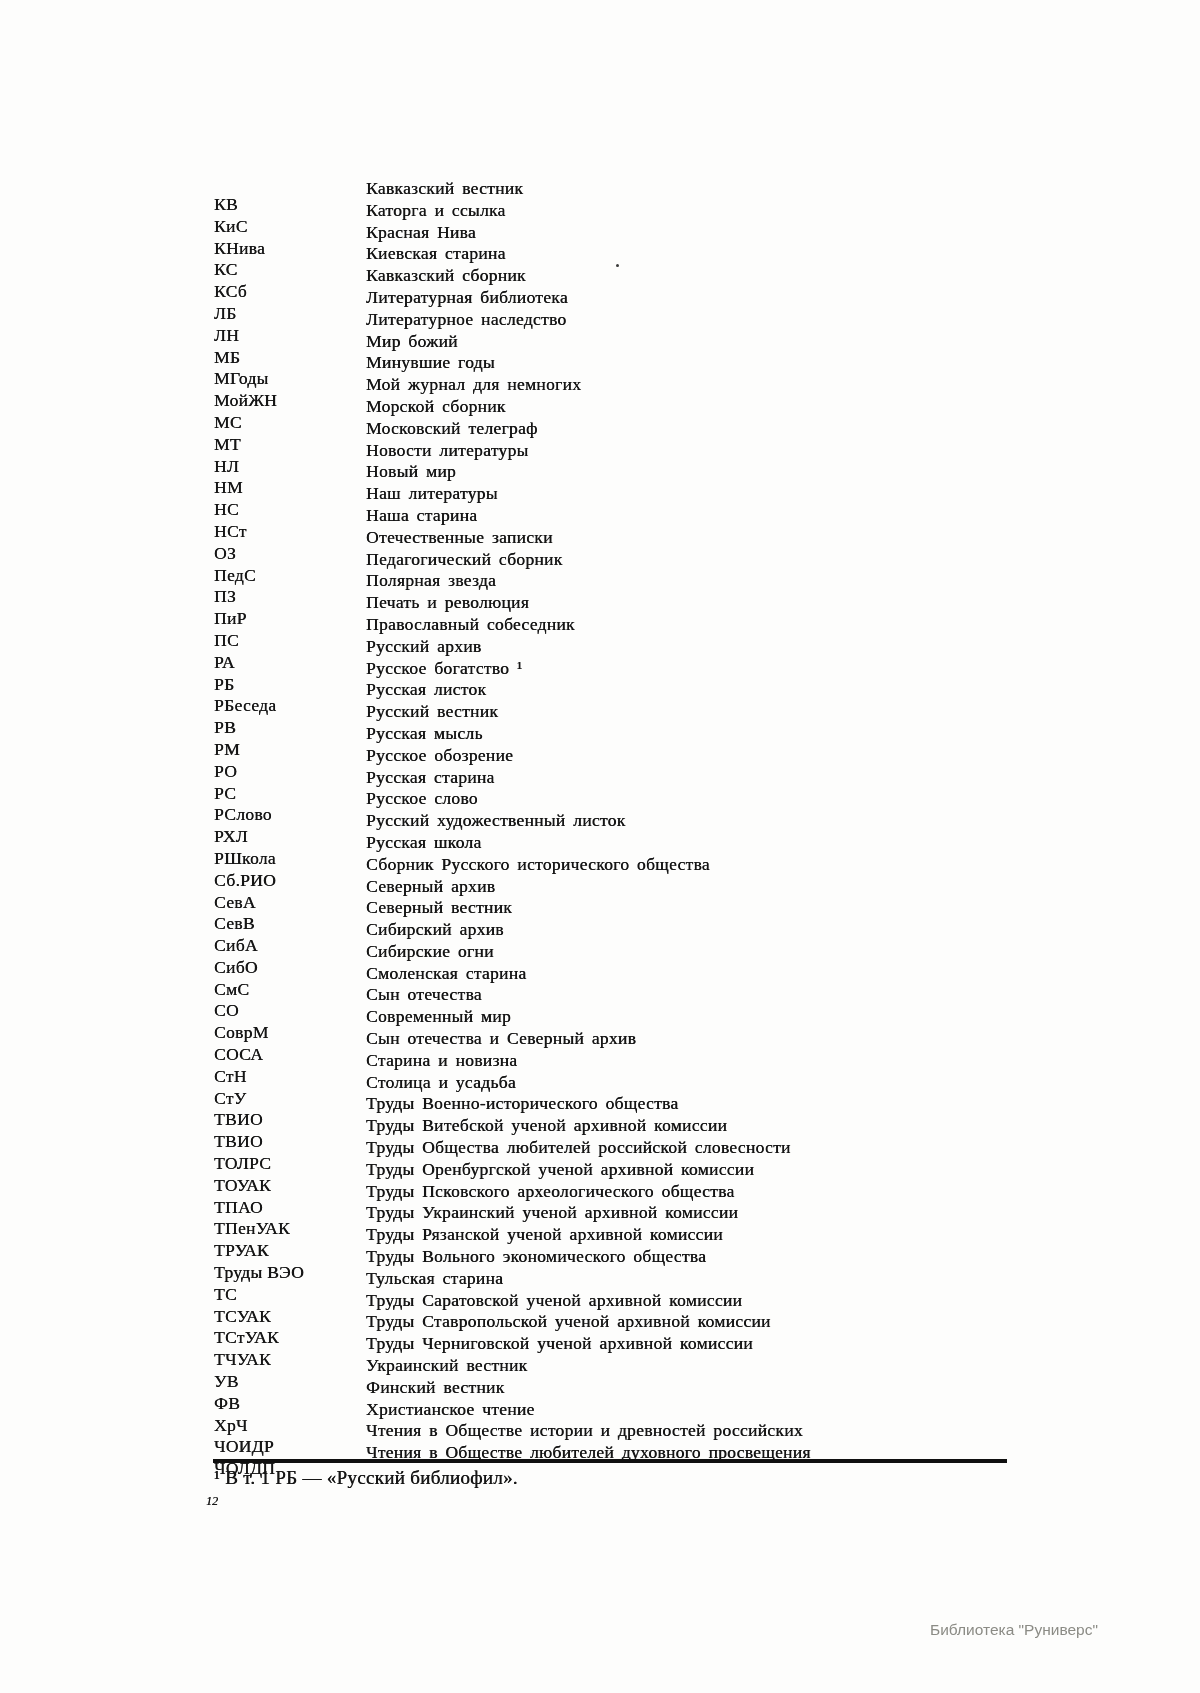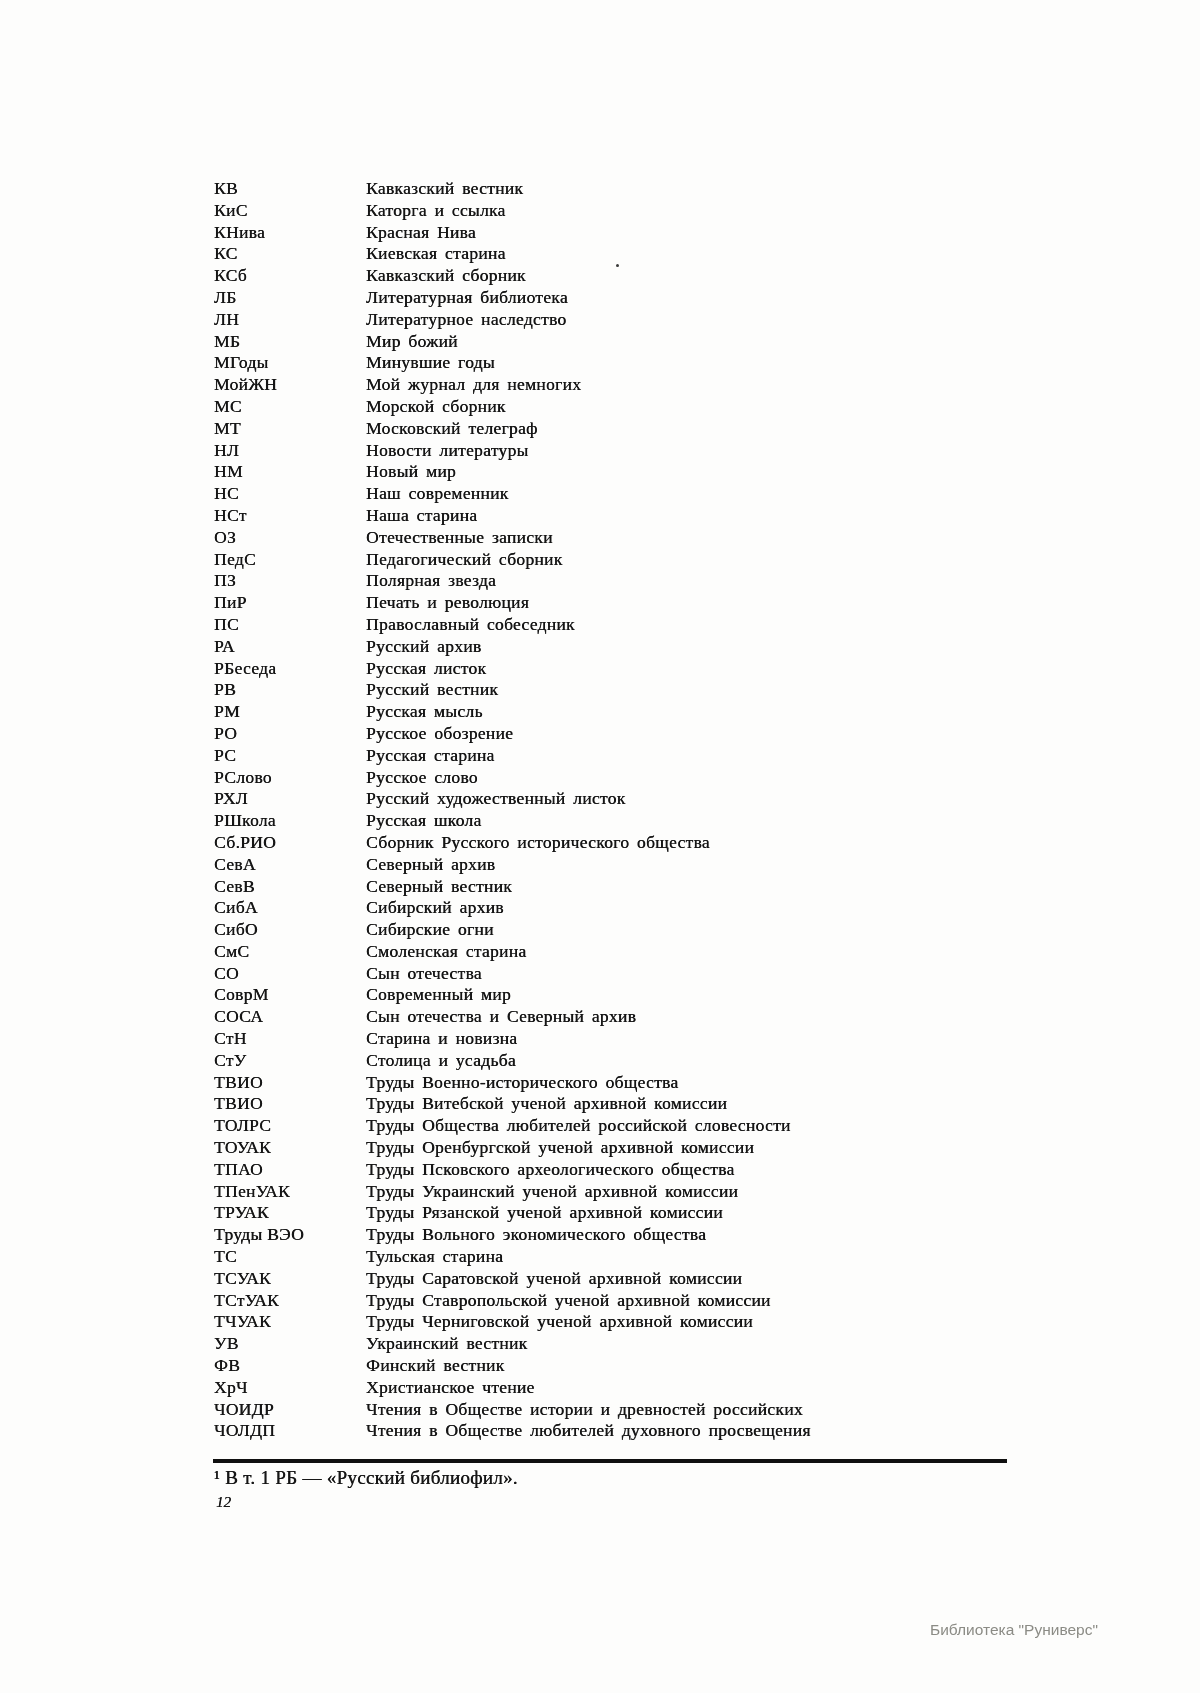--- a/index.html
+++ b/index.html
@@ -21,40 +21,40 @@
   }
   .row {
     display: flex;
     height: 21.8px;
     line-height: 21.8px;
     font-size: 17.5px;
     letter-spacing: 0.3px;
     text-shadow: 0.35px 0 0 currentColor; 
     white-space: nowrap;
   }
-  .abbr { width: 152px; flex: none; }
+  .abbr { width: 152px; flex: none; margin-top: 16px; }
   .title { word-spacing: 3px; }
   .foot-rule {
     position: absolute;
     left: 213px; top: 1459px;
     width: 794px; height: 4px;
     background: #101010;
   }
   .footnote {
     position: absolute;
     left: 214px; top: 1467px;
     font-size: 19px;
     letter-spacing: 0.3px;
     text-shadow: 0.35px 0 0 currentColor;
     font-family: Liberation Serif, serif;
   }
   .pagenum {
     position: absolute;
-    left: 216px; top: 1494px;
-    font-size: 15px;
+    left: 206px; top: 1494px;
+    font-size: 12px;
     text-shadow: 0.35px 0 0 currentColor;
     font-style: italic;
   }
   .watermark {
     position: absolute;
     left: 930px; top: 1621px;
     font-family: "Liberation Sans", sans-serif;
     font-size: 15.5px;
     color: #8b8b85;
   }
@@ -123,21 +123,21 @@
       <div class="row">
       <span class="abbr">НЛ</span>
       <span class="title">Новости литературы</span>
     </div>
       <div class="row">
       <span class="abbr">НМ</span>
       <span class="title">Новый мир</span>
     </div>
       <div class="row">
       <span class="abbr">НС</span>
-      <span class="title">Наш современник</span>
+      <span class="title">Наш литературы</span>
     </div>
       <div class="row">
       <span class="abbr">НСт</span>
       <span class="title">Наша старина</span>
     </div>
       <div class="row">
       <span class="abbr">ОЗ</span>
       <span class="title">Отечественные записки</span>
     </div>
       <div class="row">
@@ -154,20 +154,24 @@
     </div>
       <div class="row">
       <span class="abbr">ПС</span>
       <span class="title">Православный собеседник</span>
     </div>
       <div class="row">
       <span class="abbr">РА</span>
       <span class="title">Русский архив</span>
     </div>
       <div class="row">
+      <span class="abbr">РБ</span>
+      <span class="title">Русское богатство ¹</span>
+    </div>
+      <div class="row">
       <span class="abbr">РБеседа</span>
       <span class="title">Русская листок</span>
     </div>
       <div class="row">
       <span class="abbr">РВ</span>
       <span class="title">Русский вестник</span>
     </div>
       <div class="row">
       <span class="abbr">РМ</span>
       <span class="title">Русская мысль</span>

